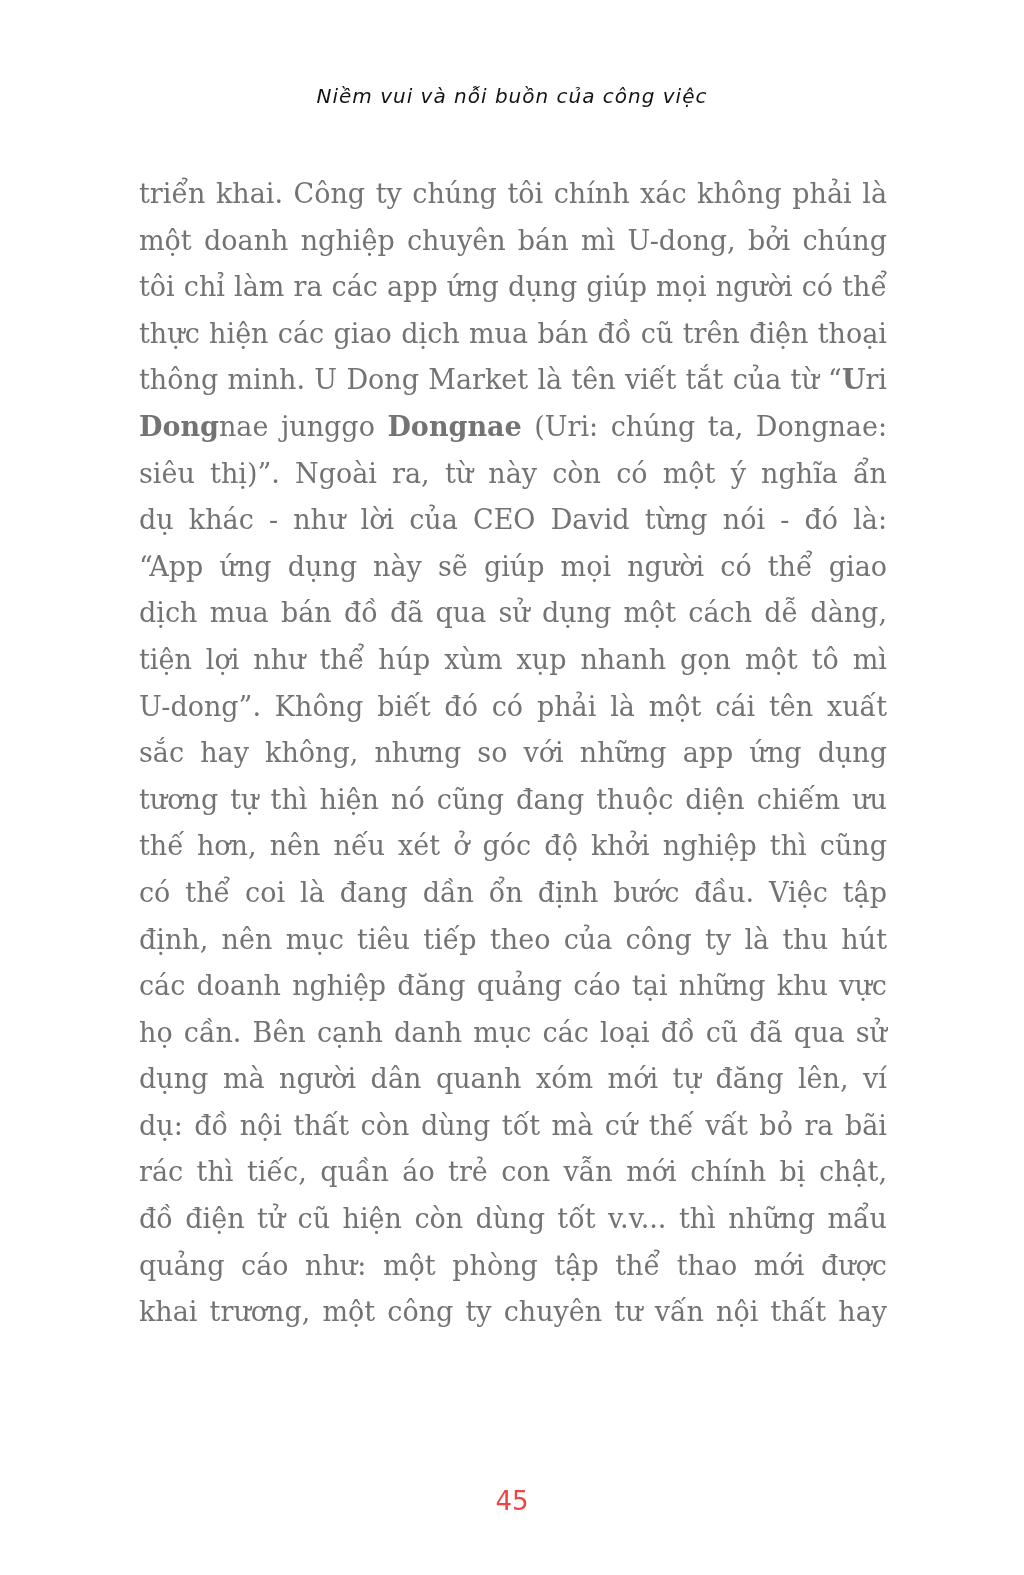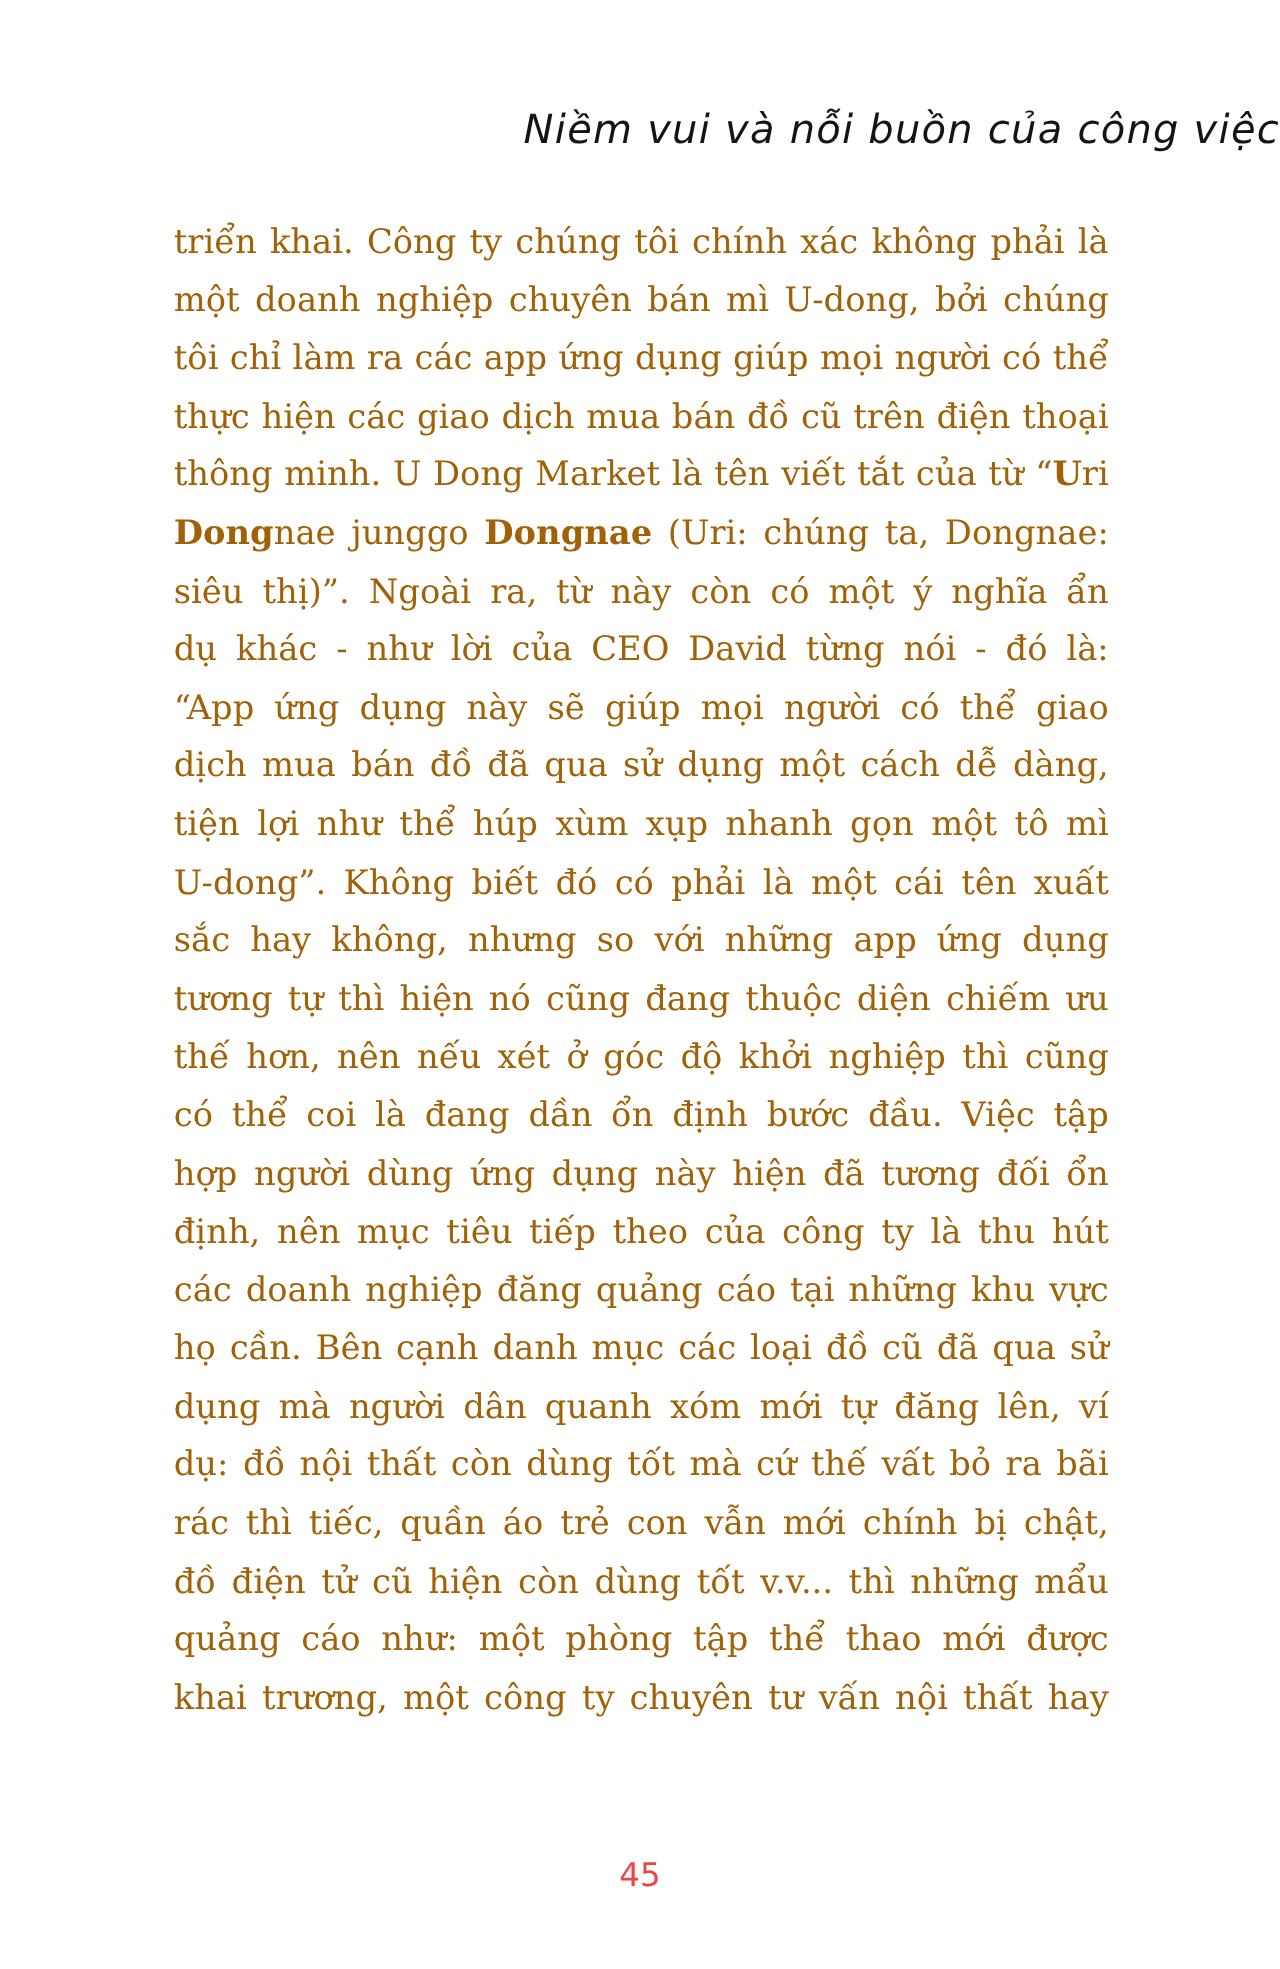--- a/index.html
+++ b/index.html
@@ -13,35 +13,35 @@
     position: relative;
     color: #1b1b1b;
     font-family: "DejaVu Serif", serif;
     overflow: hidden;
   }
   .running-header {
     position: absolute;
     top: 84px;
     left: 0;
     width: 100%;
-    text-align: right;
+    text-align: center;
     font-family: "DejaVu Sans", sans-serif;
     font-style: italic;
-    font-size: 32px;
+    font-size: 20px;
     letter-spacing: 1px;
     color: #141414;
   }
   .body-text {
     position: absolute;
     left: 139px;
     top: 171px;
     width: 748px;
     font-size: 27px;
     line-height: 46.6px;
-    color: #a16207;
+    color: #737373;
   }
   .line {
     text-align: justify;
     text-align-last: justify;
   }
   .bold {
     font-weight: bold;
   }
   .page-number {
     position: absolute;
@@ -69,21 +69,20 @@
     <div class="line"><span>siêu thị)”. Ngoài ra, từ này còn có một ý nghĩa ẩn</span></div>
     <div class="line"><span>dụ khác - như lời của CEO David từng nói - đó là:</span></div>
     <div class="line"><span>“App ứng dụng này sẽ giúp mọi người có thể giao</span></div>
     <div class="line"><span>dịch mua bán đồ đã qua sử dụng một cách dễ dàng,</span></div>
     <div class="line"><span>tiện lợi như thể húp xùm xụp nhanh gọn một tô mì</span></div>
     <div class="line"><span>U-dong”. Không biết đó có phải là một cái tên xuất</span></div>
     <div class="line"><span>sắc hay không, nhưng so với những app ứng dụng</span></div>
     <div class="line"><span>tương tự thì hiện nó cũng đang thuộc diện chiếm ưu</span></div>
     <div class="line"><span>thế hơn, nên nếu xét ở góc độ khởi nghiệp thì cũng</span></div>
     <div class="line"><span>có thể coi là đang dần ổn định bước đầu. Việc tập</span></div>
-    <div class="line"><span>hợp người dùng ứng dụng này hiện đã tương đối ổn</span></div>
     <div class="line"><span>định, nên mục tiêu tiếp theo của công ty là thu hút</span></div>
     <div class="line"><span>các doanh nghiệp đăng quảng cáo tại những khu vực</span></div>
     <div class="line"><span>họ cần. Bên cạnh danh mục các loại đồ cũ đã qua sử</span></div>
     <div class="line"><span>dụng mà người dân quanh xóm mới tự đăng lên, ví</span></div>
     <div class="line"><span>dụ: đồ nội thất còn dùng tốt mà cứ thế vất bỏ ra bãi</span></div>
     <div class="line"><span>rác thì tiếc, quần áo trẻ con vẫn mới chính bị chật,</span></div>
     <div class="line"><span>đồ điện tử cũ hiện còn dùng tốt v.v... thì những mẩu</span></div>
     <div class="line"><span>quảng cáo như: một phòng tập thể thao mới được</span></div>
     <div class="line"><span>khai trương, một công ty chuyên tư vấn nội thất hay</span></div>
   </div>

